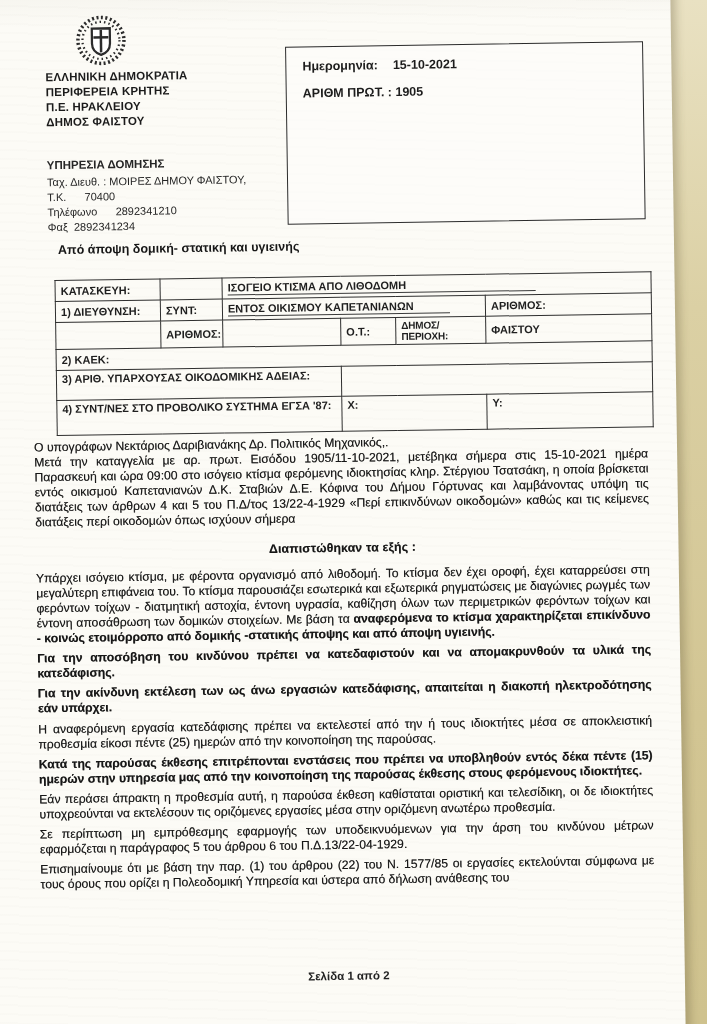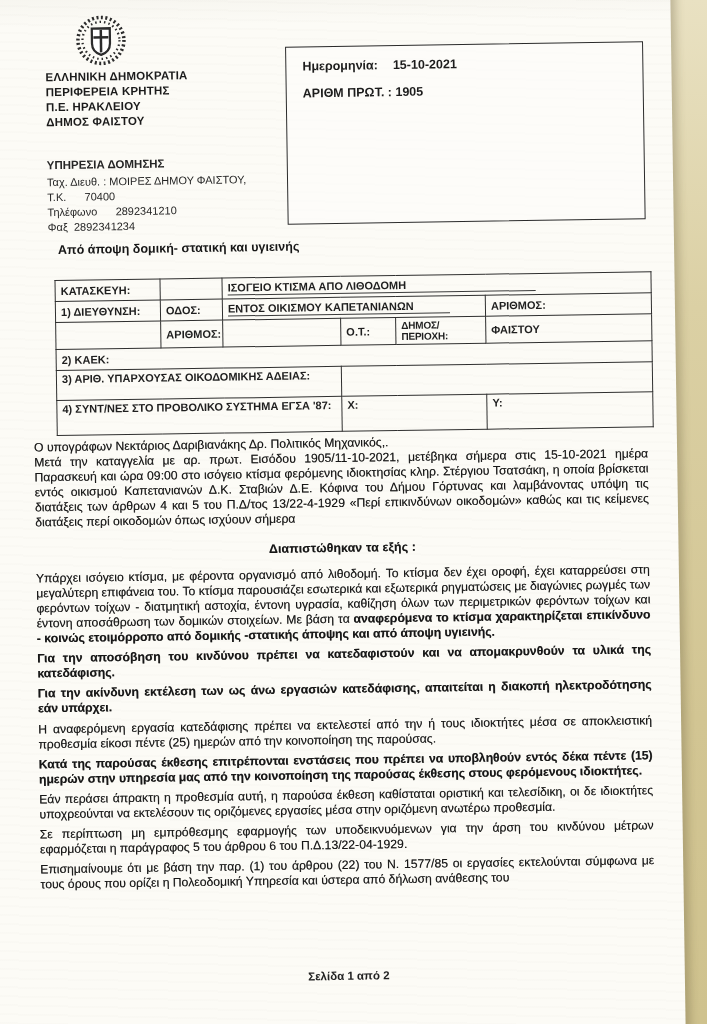--- a/index.html
+++ b/index.html
@@ -127,21 +127,21 @@
             <col style="width:166px">
         </colgroup>
         <tbody>
             <tr class="r-sm">
           <td>ΚΑΤΑΣΚΕΥΗ:</td>
           <td></td>
           <td colspan="4"><span class="uline long">ΙΣΟΓΕΙΟ ΚΤΙΣΜΑ ΑΠΟ ΛΙΘΟΔΟΜΗ</span></td>
         </tr>
         <tr class="r-sm">
           <td>1) ΔΙΕΥΘΥΝΣΗ:</td>
-          <td>ΟΔΟΣ:</td>
+          <td>ΣΥΝΤ:</td>
           <td colspan="3"><span class="uline">ΕΝΤΟΣ ΟΙΚΙΣΜΟΥ ΚΑΠΕΤΑΝΙΑΝΩΝ</span></td>
           <td>ΑΡΙΘΜΟΣ:</td>
         </tr>
         <tr class="r-sm">
           <td></td>
           <td>ΑΡΙΘΜΟΣ:</td>
           <td></td>
           <td>Ο.Τ.:</td>
           <td class="tight">ΔΗΜΟΣ/ΠΕΡΙΟΧΗ:</td>
           <td>ΦΑΙΣΤΟΥ</td>

